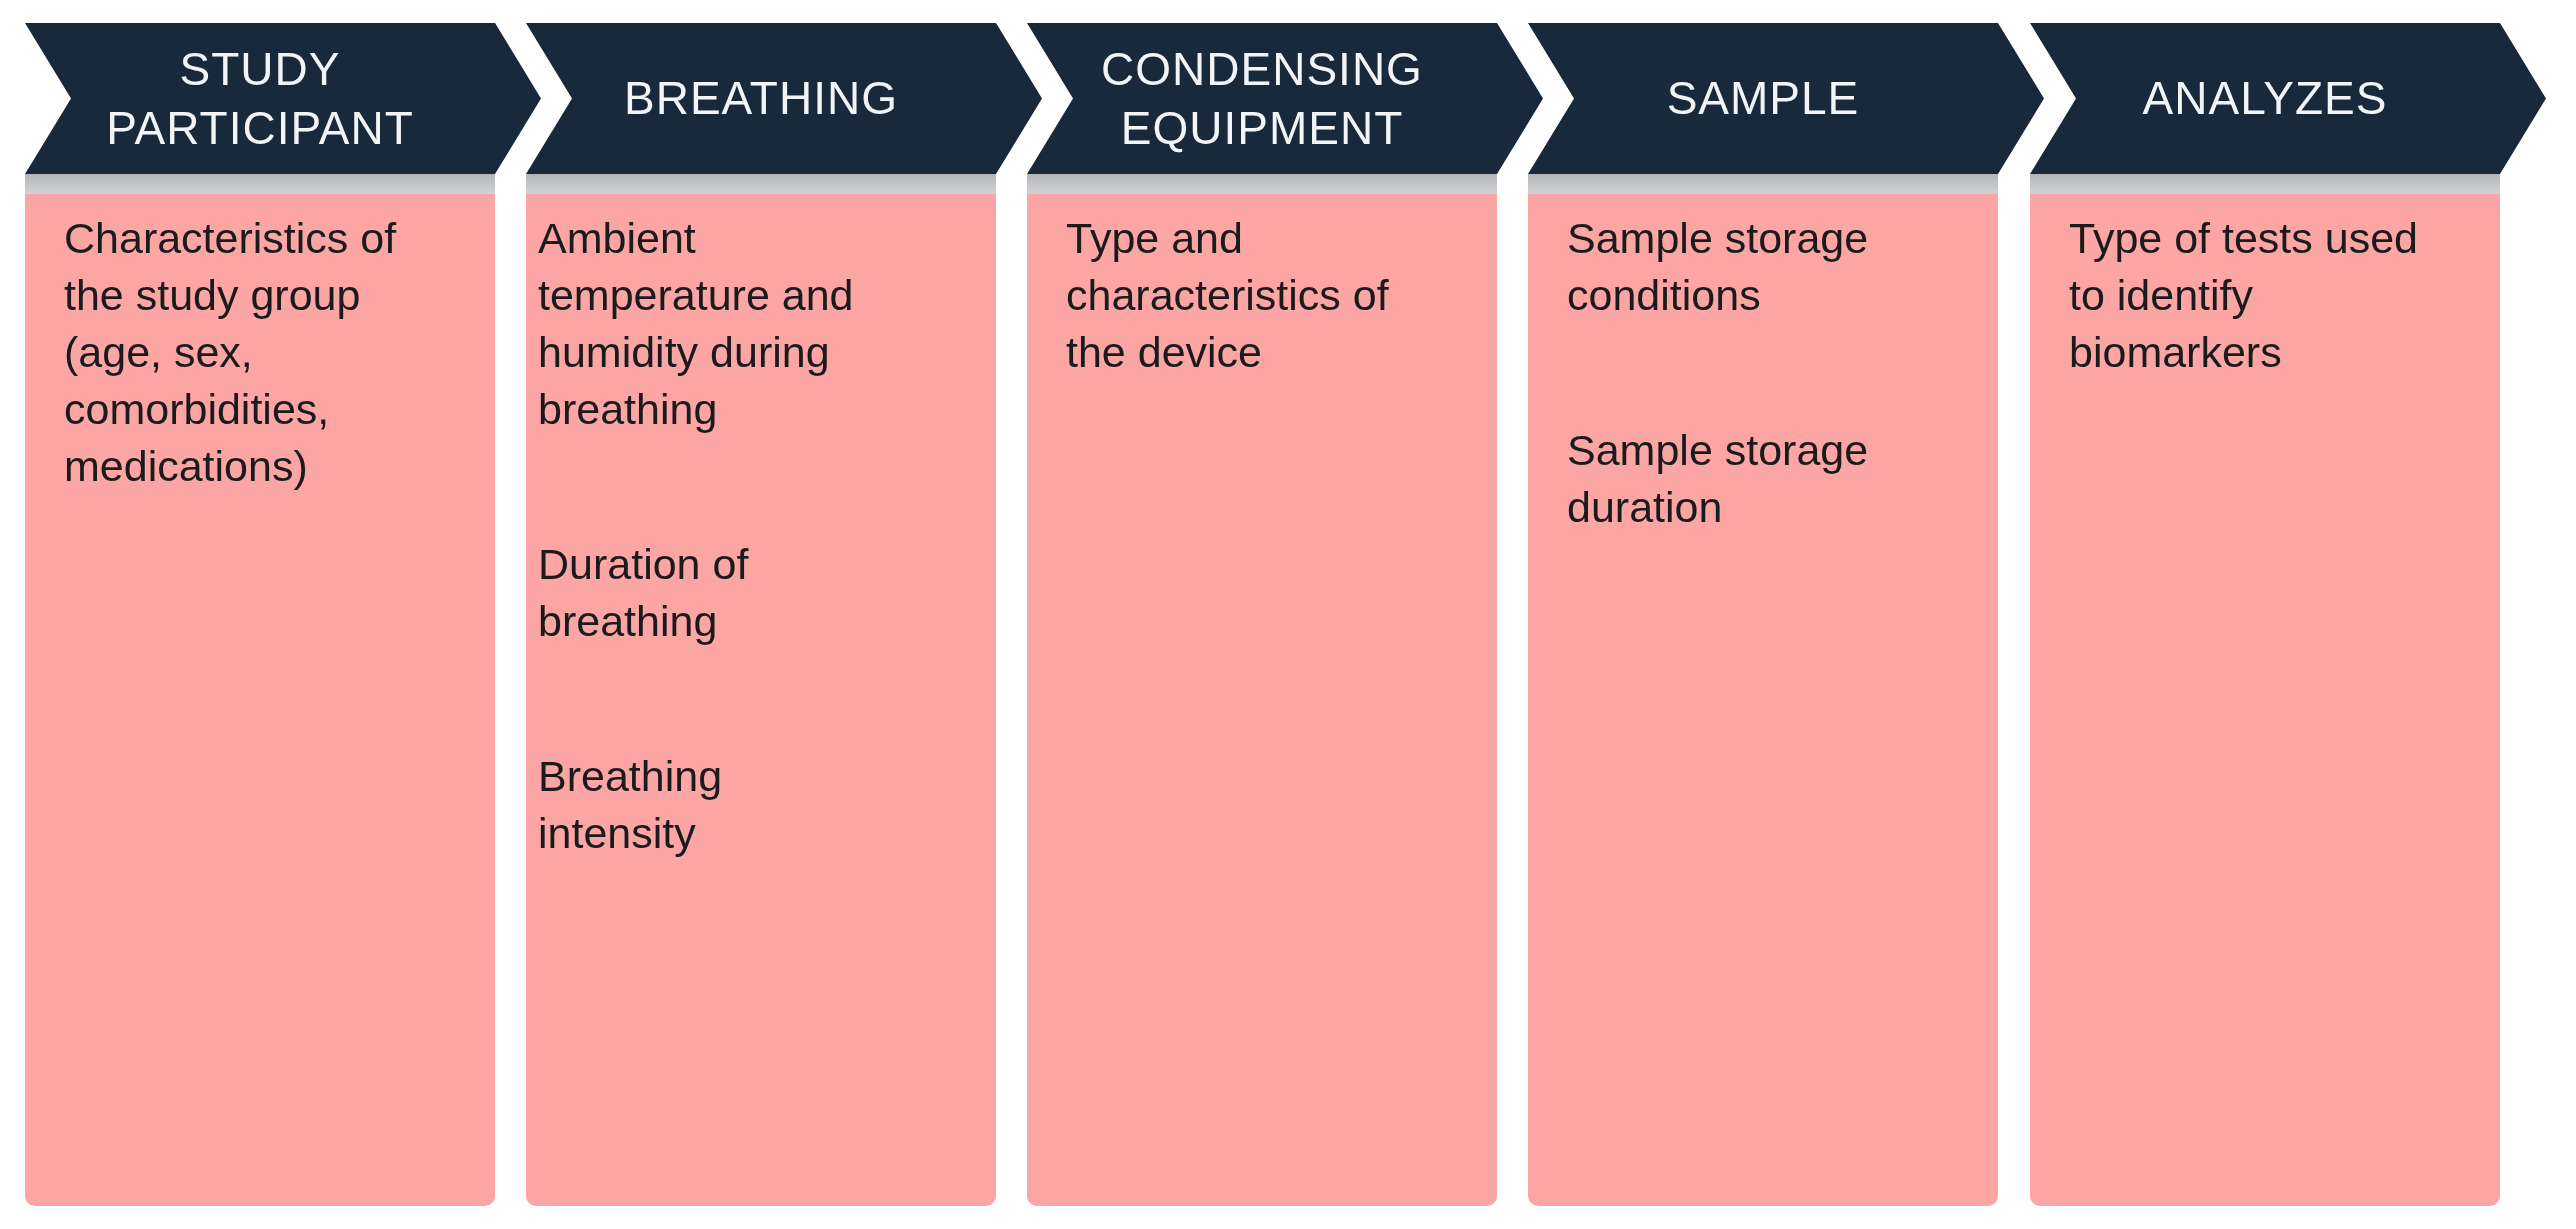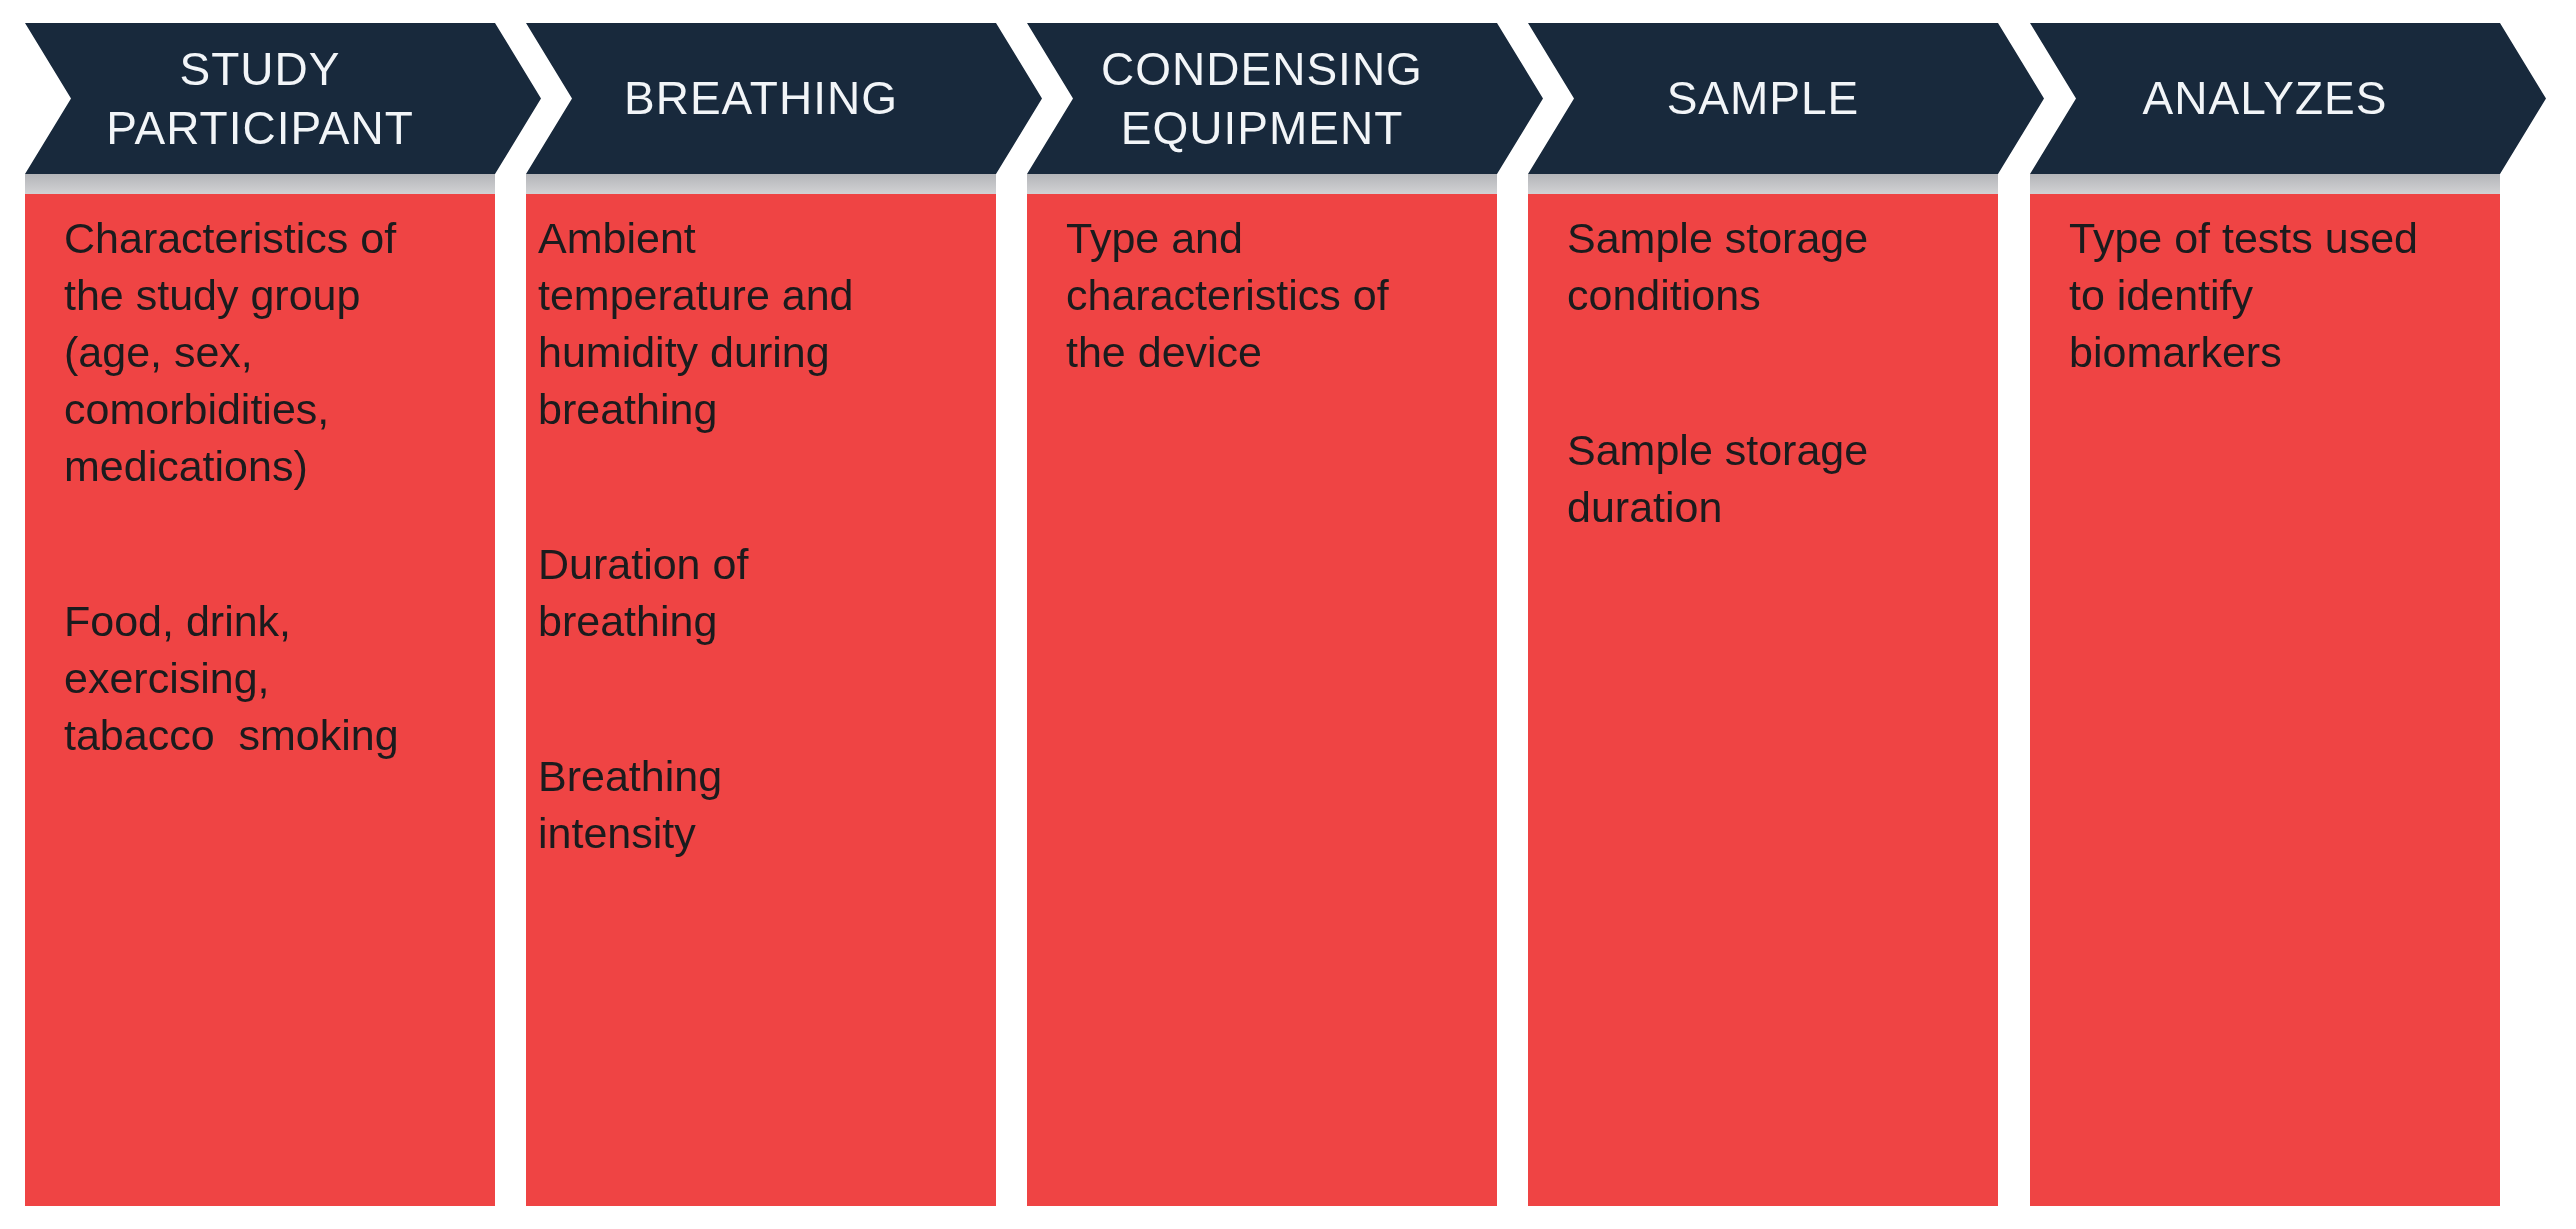--- a/index.html
+++ b/index.html
@@ -35,24 +35,25 @@
     line-height: 1.28;
     letter-spacing: 1px;
     text-align: center;
     white-space: pre-wrap;
   }
   .stage-body {
     position: absolute;
     top: 174px;
     width: 470px;
     height: 1032px;
-    background: #ef4444;
+    background: #fca5a5;
     box-sizing: border-box;
     padding: 36px 19.5px 0 39px;
     z-index: 1;
+    border-radius: 10px;
   }
   .stage-body::before {
     content: "";
     position: absolute;
     left: 0; top: 0;
     width: 100%;
     height: 19.5px;
     background: linear-gradient(#b4b5b9, #d2d2d4);
     pointer-events: none;
   }
@@ -76,23 +77,20 @@
       <div class="stage-header" style="left: 25px;">
         <div class="label">STUDY
 PARTICIPANT</div>
       </div>
       <div class="stage-body" style="left: 25px;">
         <p class="item">Characteristics of
 the study group
 (age, sex,
 comorbidities,
 medications)</p>
-        <p class="item">Food, drink,
-exercising,
-tabacco  smoking</p>
       </div>
     </div>
 
     <div class="stage">
       <div class="stage-header" style="left: 526px;">
         <div class="label">BREATHING</div>
       </div>
       <div class="stage-body" style="left: 526px; padding-left: 12px;">
         <p class="item">Ambient
 temperature and

